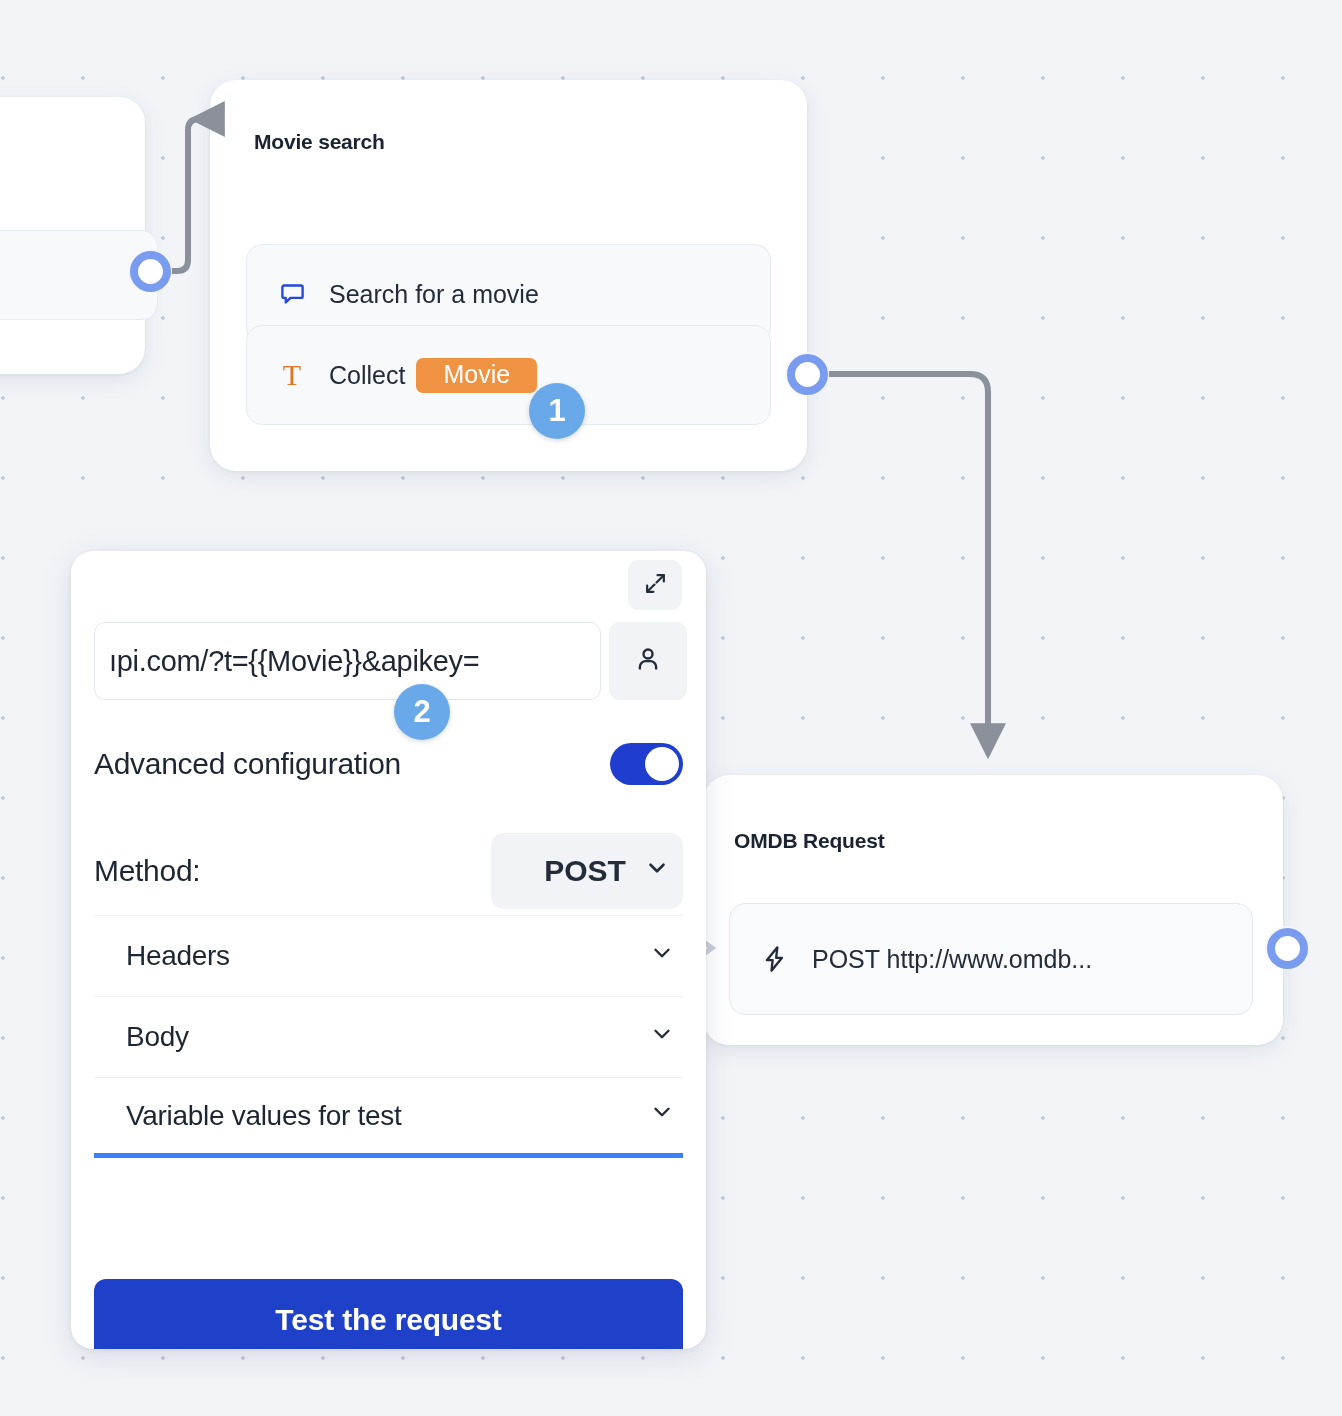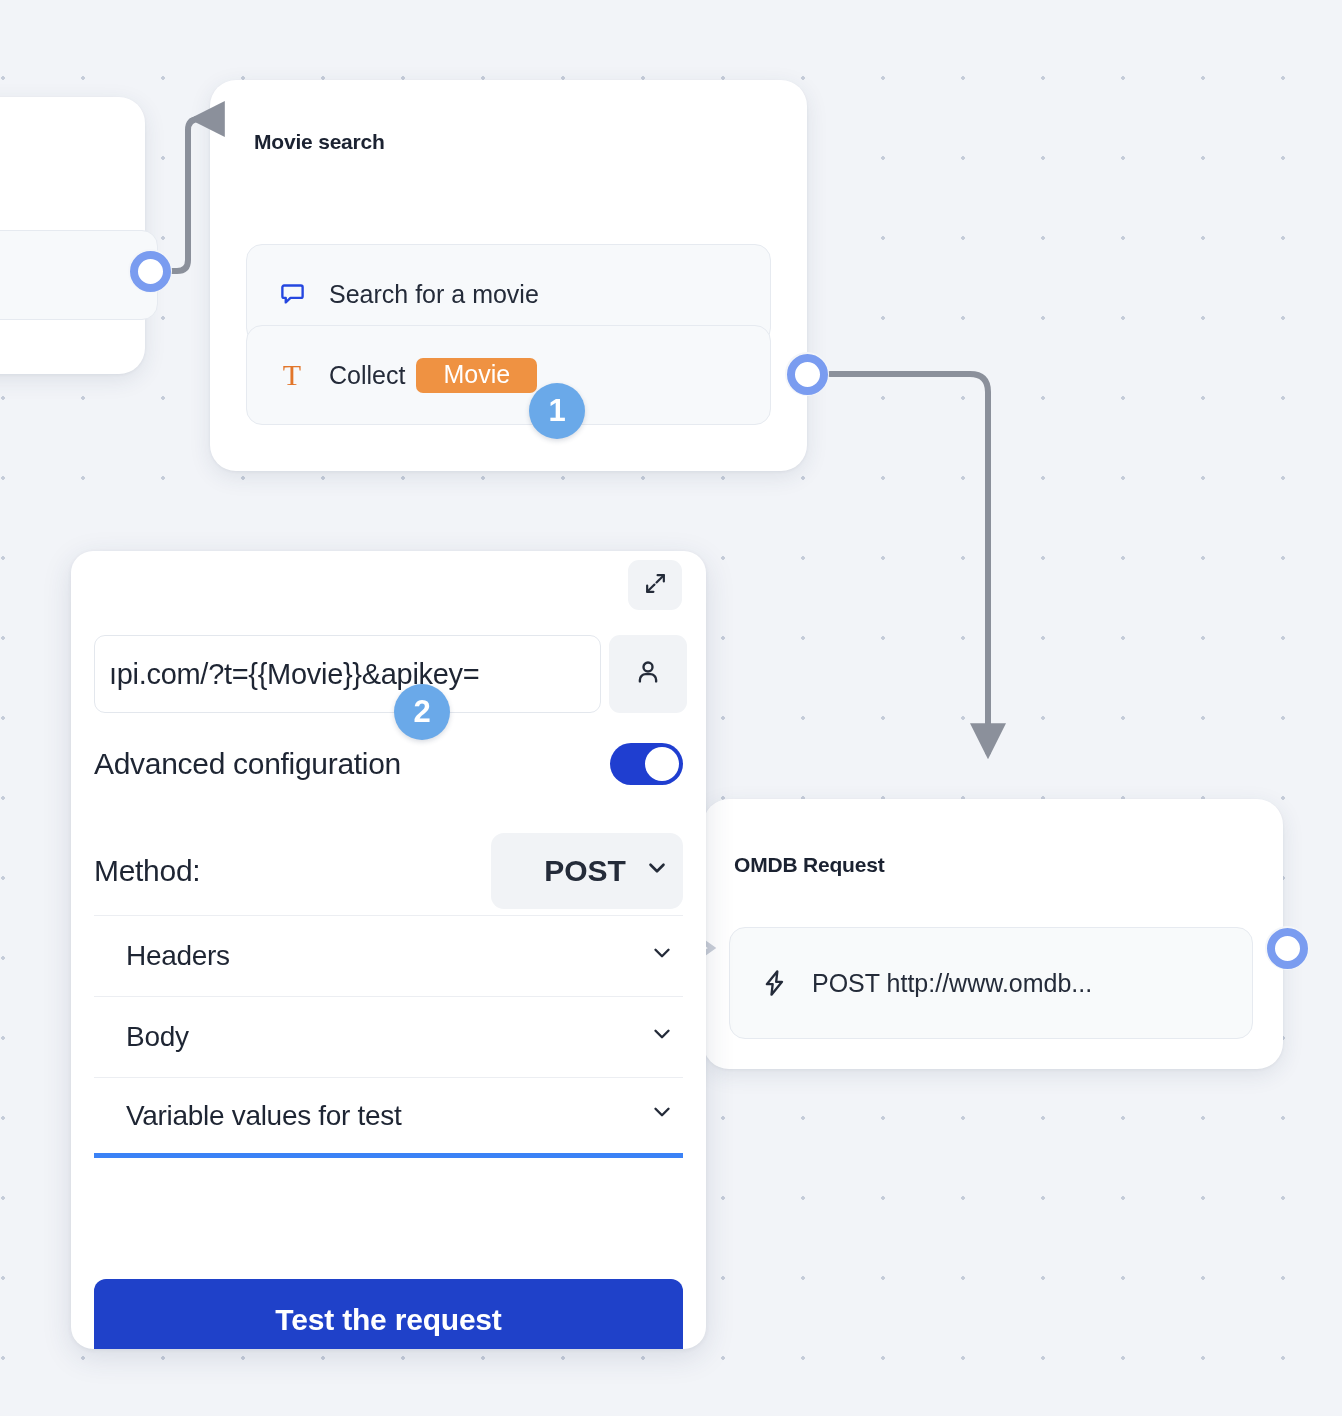--- a/index.html
+++ b/index.html
@@ -104,21 +104,20 @@
     font-size: 30px;
     line-height: 1;
   }
 
   
   #omdb-node {
     left: 703px;
     top: 775px;
     width: 580px;
     height: 270px;
-    margin-top: 24px;
   }
   #omdb-node .node-title {
     position: absolute;
     left: 31px;
     top: 54px;
   }
   #pill-omdb-post {
     left: 26px;
     top: 128px;
     width: 524px;
@@ -185,21 +184,21 @@
     border-radius: 11px;
     display: flex;
     align-items: center;
     justify-content: center;
     cursor: pointer;
   }
 
   .url-row {
     position: absolute;
     left: 23px;
-    top: 84px;
+    top: 71px;
     display: flex;
     align-items: stretch;
     gap: 8px;
   }
   .url-input {
     width: 507px;
     height: 78px;
     border: 1px solid #e3e7ed;
     border-radius: 11px;
     background: #ffffff;

